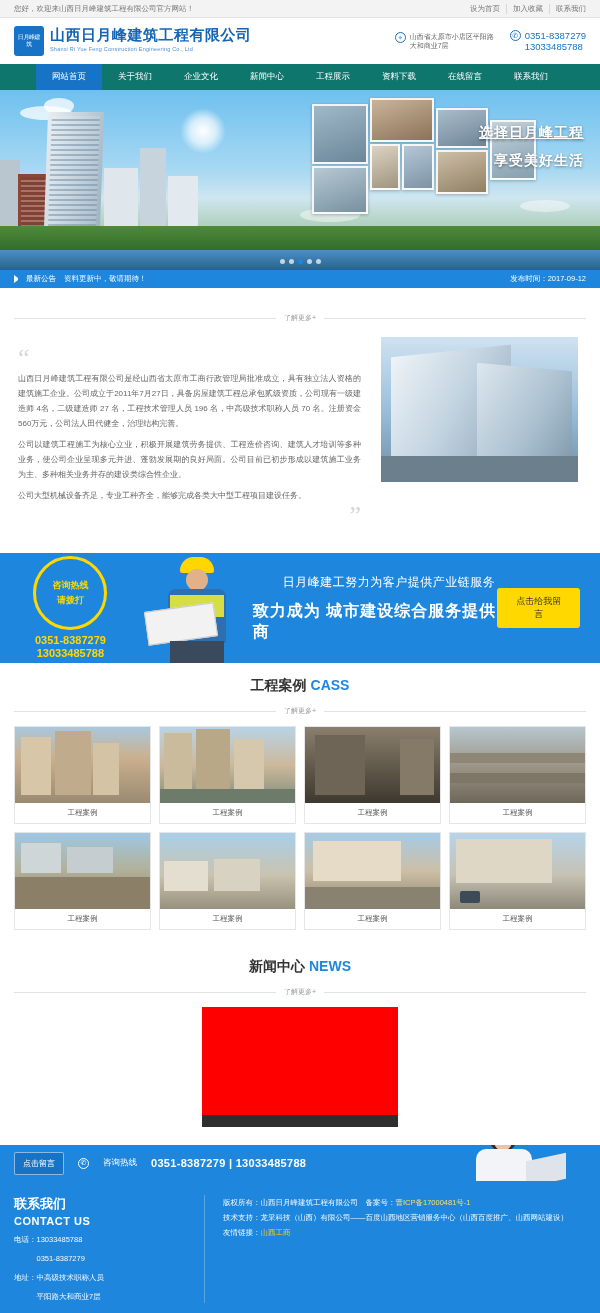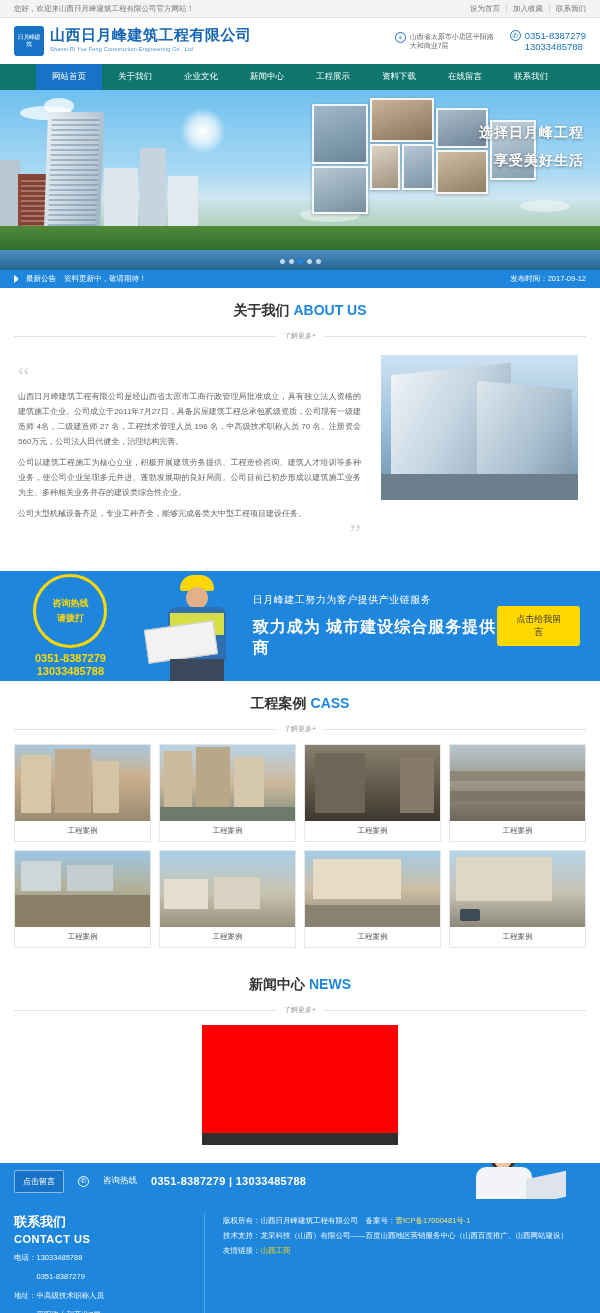--- a/index.html
+++ b/index.html
@@ -129,21 +129,21 @@
   .cell {
     position: absolute; overflow: hidden;
     border: 2px solid rgba(255,255,255,0.9);
     box-shadow: 0 1px 3px rgba(0,0,0,0.25);
   }
   .banner-slogan {
     position: absolute; right: 16px; top: 34px;
     text-align: right; color: #fff;
     text-shadow: 0 1px 3px rgba(0,0,0,0.45);
   }
-  .banner-slogan .l1 { font-size: 14px; font-weight: bold; letter-spacing: 1px; }
+  .banner-slogan .l1 { font-size: 14px; font-weight: bold; letter-spacing: 1px; text-decoration: underline; }
   .banner-slogan .l2 { font-size: 14px; font-weight: bold; letter-spacing: 1px; margin-top: 10px; }
   .banner-dots { position:absolute; bottom: 6px; left: 0; right:0; display:flex; justify-content:center; gap:4px; }
   .banner-dots i { width:5px; height:5px; border-radius:50%; background: rgba(255,255,255,0.7); display:block; }
   .banner-dots i.on { background: #1e87dd; }
 
   
   .notice {
     height: 18px; background: #1e87dd; color: #fff;
     display: flex; align-items: center; padding: 0 14px;
     font-size: 7.5px;
@@ -188,21 +188,21 @@
     width: 74px; height: 74px; border-radius: 50%; border: 3px solid #ffd800;
     margin: 0 auto; display:flex; flex-direction: column; align-items:center; justify-content:center;
   }
   .cta-ring .t1 { font-size: 9px; color:#ffd800; font-weight:bold; }
   .cta-ring .t2 { font-size: 9px; color:#ffd800; font-weight:bold; margin-top:2px; }
   .cta-phones { margin-top: 4px; color:#ffd800; font-size: 11px; font-weight: bold; line-height: 13px; }
   .worker {
     position: absolute; left: 140px; bottom: 0; width: 120px; height: 108px; z-index: 1;
   }
   .cta-mid { margin-left: 112px; color: #fff; z-index: 2; }
-  .cta-mid .m1 { font-size: 10px; letter-spacing: .5px; }
+  .cta-mid .m1 { font-size: 12px; letter-spacing: .5px; margin-left: 30px; }
   .cta-mid .m2 { font-size: 16px; font-weight: bold; margin-top: 10px; letter-spacing: 1px; }
   .cta-btn {
     margin-left: auto; margin-right: 20px; z-index: 2;
     background: #ffd800; color: #333; font-size: 9px;
     padding: 7px 16px; border-radius: 3px; border: none; cursor: pointer;
   }
 
   
   .cases { padding: 0 14px 14px; display: grid; grid-template-columns: repeat(4, 1fr); gap: 8px; }
   .case-card { border: 1px solid #e6e6e6; background:#fff; }
@@ -337,23 +337,20 @@
   </div>
 
   <div class="notice">
     <span class="horn"></span>
     <span class="nlabel">最新公告</span>
     <span class="ntext">资料更新中，敬请期待！</span>
     <span class="ndate">发布时间：2017-09-12</span>
   </div>
 
   <div class="sect">
-    <div class="sect-title">
-      <span>关于我们</span><span class="en">ABOUT US</span>
-    </div>
     <div class="more-line">
       <span>了解更多+</span>
     </div>
   </div>
 
   <div class="about">
     <div class="about-text">
       <div class="quote">“</div>
       <p>山西日月峰建筑工程有限公司是经山西省太原市工商行政管理局批准成立，具有独立法人资格的建筑施工企业。公司成立于2011年7月27日，具备房屋建筑工程总承包贰级资质，公司现有一级建造师 4名，二级建造师 27 名，工程技术管理人员 196 名，中高级技术职称人员 70 名。注册资金560万元，公司法人田代健全，治理结构完善。</p>
       <p>公司以建筑工程施工为核心立业，积极开展建筑劳务提供、工程造价咨询、建筑人才培训等多种业务，使公司企业呈现多元并进、蓬勃发展期的良好局面。公司目前已初步形成以建筑施工业务为主、多种相关业务并存的建设类综合性企业。</p>

